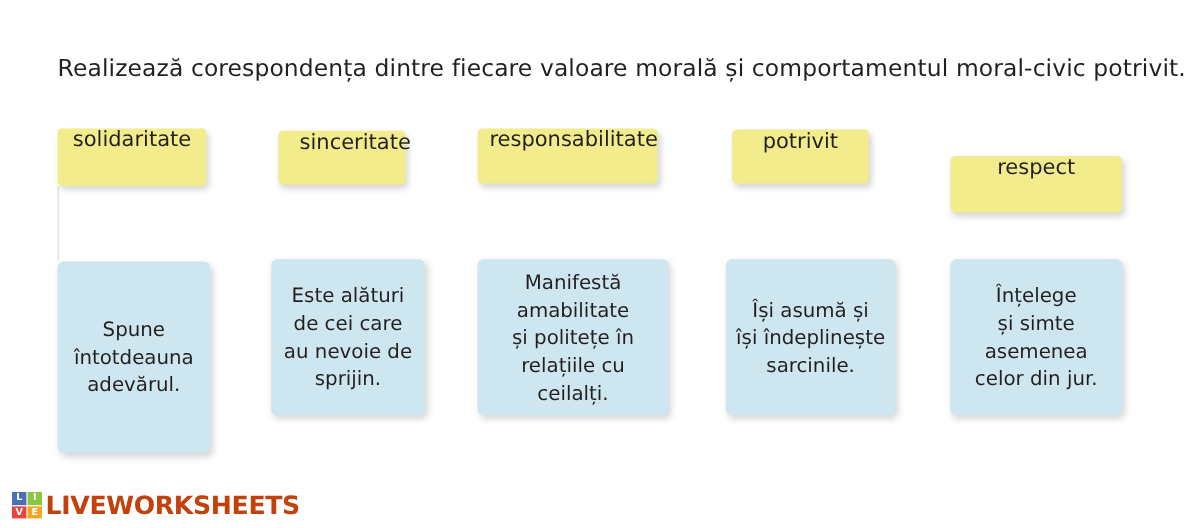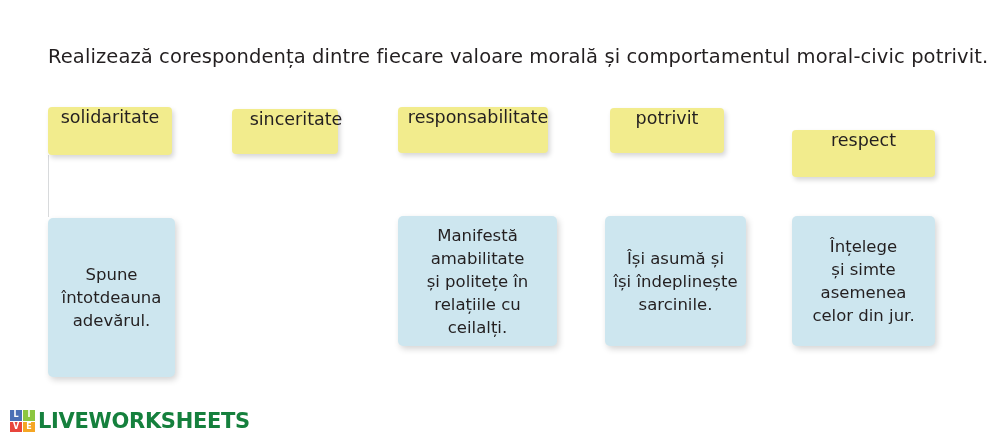--- a/index.html
+++ b/index.html
@@ -109,21 +109,21 @@
     color: #ffffff;
     line-height: 1;
   }
   .logo-cell.c1 { background: #4a6fb5; }
   .logo-cell.c2 { background: #8cc63f; }
   .logo-cell.c3 { background: #e8453c; }
   .logo-cell.c4 { background: #f5a623; }
   #logo-text {
     font-size: 21px;
     font-weight: bold;
-    color: #15803d;
+    color: #c2410c;
     letter-spacing: -0.3px;
     font-family: "DejaVu Sans", "Liberation Sans", sans-serif;
   }
 </style>
 </head>
 <body>
 
 <div id="worksheet">
 
   <div id="instruction">Realizează corespondența dintre fiecare valoare morală și comportamentul moral-civic potrivit.</div>
@@ -146,20 +146,26 @@
     </div>
     <div class="value-card" style="left: 792px; top: 107px; width: 143px; height: 47px; margin-top: 23px;">
       <span>respect</span>
     </div>
 
     <div class="behaviour-card" style="left: 48px; top: 218px; width: 127px; height: 159px;">
       <span class="behaviour-text">Spune
 întotdeauna
 adevărul.</span>
     </div>
+    <div class="behaviour-card" style="left: 226px; top: 216px; width: 128px; height: 130px;">
+      <span class="behaviour-text">Este alături
+de cei care
+au nevoie de
+sprijin.</span>
+    </div>
     <div class="behaviour-card" style="left: 398px; top: 216px; width: 159px; height: 130px; align-items: center;">
       <span class="behaviour-text">Manifestă
 amabilitate
 și politețe în
 relațiile cu ceilalți.</span>
     </div>
     <div class="behaviour-card" style="left: 605px; top: 216px; width: 141px; height: 130px; justify-content: center;">
       <span class="behaviour-text">Își asumă și
 își îndeplinește
 sarcinile.</span>

